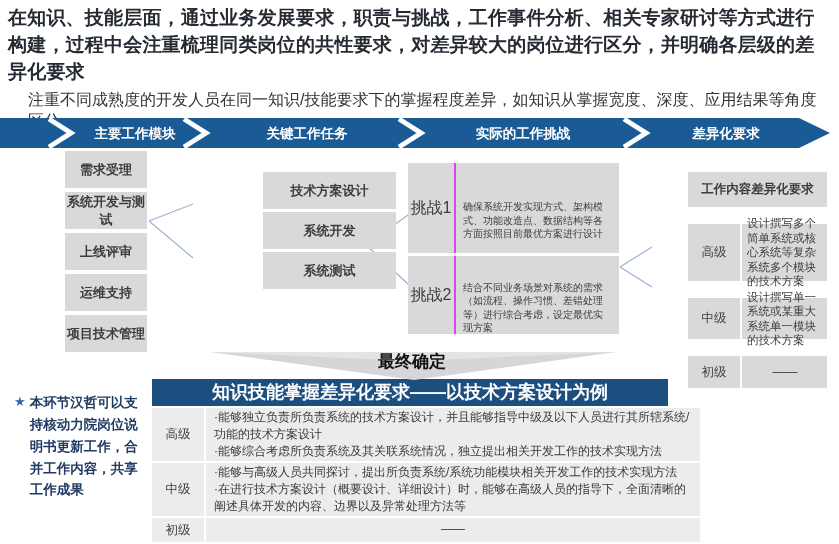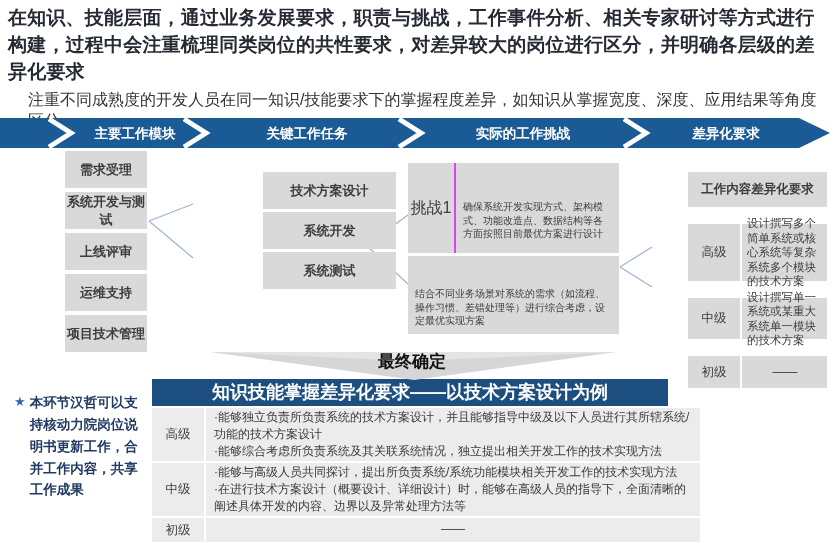--- a/index.html
+++ b/index.html
@@ -100,20 +100,21 @@
   <div class="gbox">系统开发</div>
   <div class="gbox">系统测试</div>
 </div>
 
 <div class="abs col" id="challenges" style="z-index:2">
   <div class="chal-row" style="height:90px">
     <div class="chal-label">挑战1</div>
     <div class="chal-text">确保系统开发实现方式、架构模式、功能改造点、数据结构等各方面按照目前最优方案进行设计</div>
   </div>
   <div class="chal-row" style="height:78px">
+    <div class="chal-label">挑战2</div>
     <div class="chal-text">结合不同业务场景对系统的需求（如流程、操作习惯、差错处理等）进行综合考虑，设定最优实现方案</div>
   </div>
 </div>
 
 <div class="abs col" id="diff" style="z-index:2">
   <div class="diff-header">工作内容差异化要求</div>
   <div class="diff-row" style="height:57px">
     <div class="diff-level">高级</div>
     <div class="diff-text">设计撰写多个简单系统或核心系统等复杂系统多个模块的技术方案</div>
   </div>

